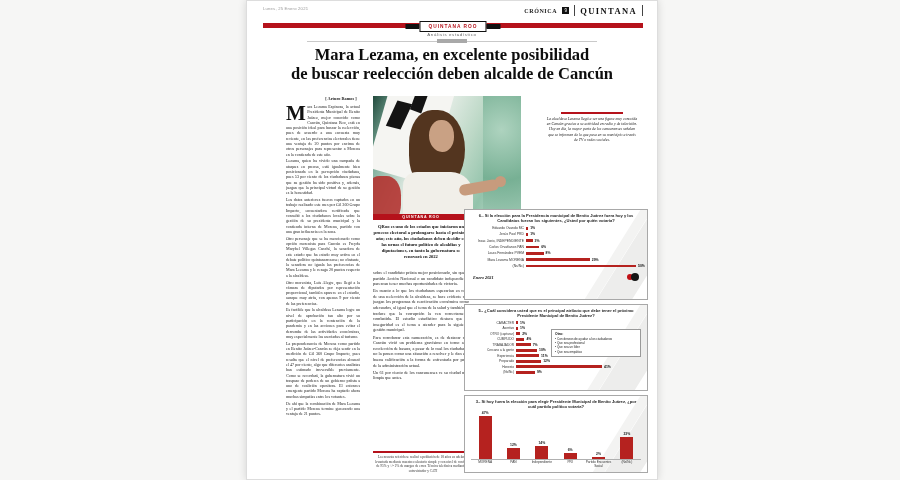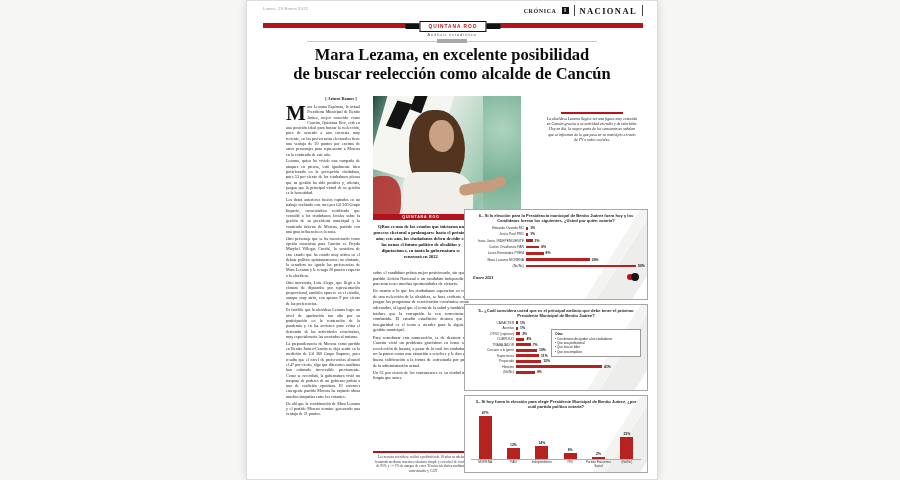--- a/index.html
+++ b/index.html
@@ -116,37 +116,37 @@
 <body>
 
 <div id="stage">
   <div id="paper">
 
     <div class="abs date">Lunes, 25 Enero 2021</div>
     <div class="abs hdr-right">
       <span class="brand">CRÓNICA</span>
       <span class="brand-badge">9</span>
       <span class="vline"></span>
-      <span class="section">NACIONAL</span>
+      <span class="section">QUINTANA</span>
       <span class="vline"></span>
     </div>
 
     <div class="abs masthead">
       <div class="mast-center">
         <span class="mast-black"></span>
         <span class="mast-label">QUINTANA ROO</span>
         <span class="mast-black"></span>
       </div>
     </div>
     <div class="abs subkicker">Análisis estadístico</div>
     <div class="abs rule"></div>
     <div class="abs rule-knob"></div>
 
     <div class="abs headline">Mara Lezama, en excelente posibilidad
-de buscar reelección como alcalde de Cancún</div>
+de buscar reelección deben alcalde de Cancún</div>
     <div class="abs byline">[ Arturo Ramos ]</div>
 
     <div class="abs colL">
       <p><span class="dropcap">M</span><span>ara Lezama Espinosa, la actual Presidenta Municipal de Benito Juárez, mejor conocido como Cancún, Quintana Roo, está en una posición ideal para buscar la reelección, pues de acuerdo a una encuesta muy reciente, en las preferencias electorales tiene una ventaja de 20 puntos por encima de otros personajes para representar a Morena en la contienda de este año.</span></p>
       <p>Lezama, quien ha vivido una campaña de ataques en prensa, está igualmente bien posicionada en la percepción ciudadana, pues 53 por ciento de los ciudadanos piensa que su gestión ha sido positiva y, además, juzgan que la principal virtud de su gestión es la honestidad.</p>
       <p>Los datos anteriores fueron captados en un trabajo realizado este mes por Gil 360 Grupo Impacto, encuestadora certificada que consultó a los ciudadanos locales sobre la gestión de su presidenta municipal y la contienda interna de Morena, partido con una gran influencia en la zona.</p>
       <p>Otro personaje que se ha mencionado como opción morenista para Cancún es Freyda Marybel Villegas Canché, la senadora de este estado que ha estado muy activa en el debate político quintanarroense; no obstante, la senadora no iguala las preferencias de Mara Lezama y le rezaga 20 puntos respecto a la alcaldesa.</p>
       <p>Otro morenista, Luis Alegre, que llegó a la cámara de diputados por representación proporcional, también aparece en el estudio, aunque muy atrás, con apenas 9 por ciento de las preferencias.</p>
       <p>Es factible que la alcaldesa Lezama logre un nivel de aprobación tan alto por su participación en la contención de la pandemia y en las acciones para evitar el derrumbe de las actividades económicas, muy especialmente las asociadas al turismo.</p>
       <p>La preponderancia de Morena como partido en Benito Juárez-Cancún se deja sentir en la medición de Gil 360 Grupo Impacto, pues resulta que el nivel de preferencias alcanzó el 47 por ciento, algo que diferentes analistas han estimado irreversible previamente. Como se recordará, la gubernatura vivió un traspaso de poderes de un gobierno priista a uno de coalición opositora. El entonces emergente partido Morena ha captado ahora muchas simpatías entre los votantes.</p>

